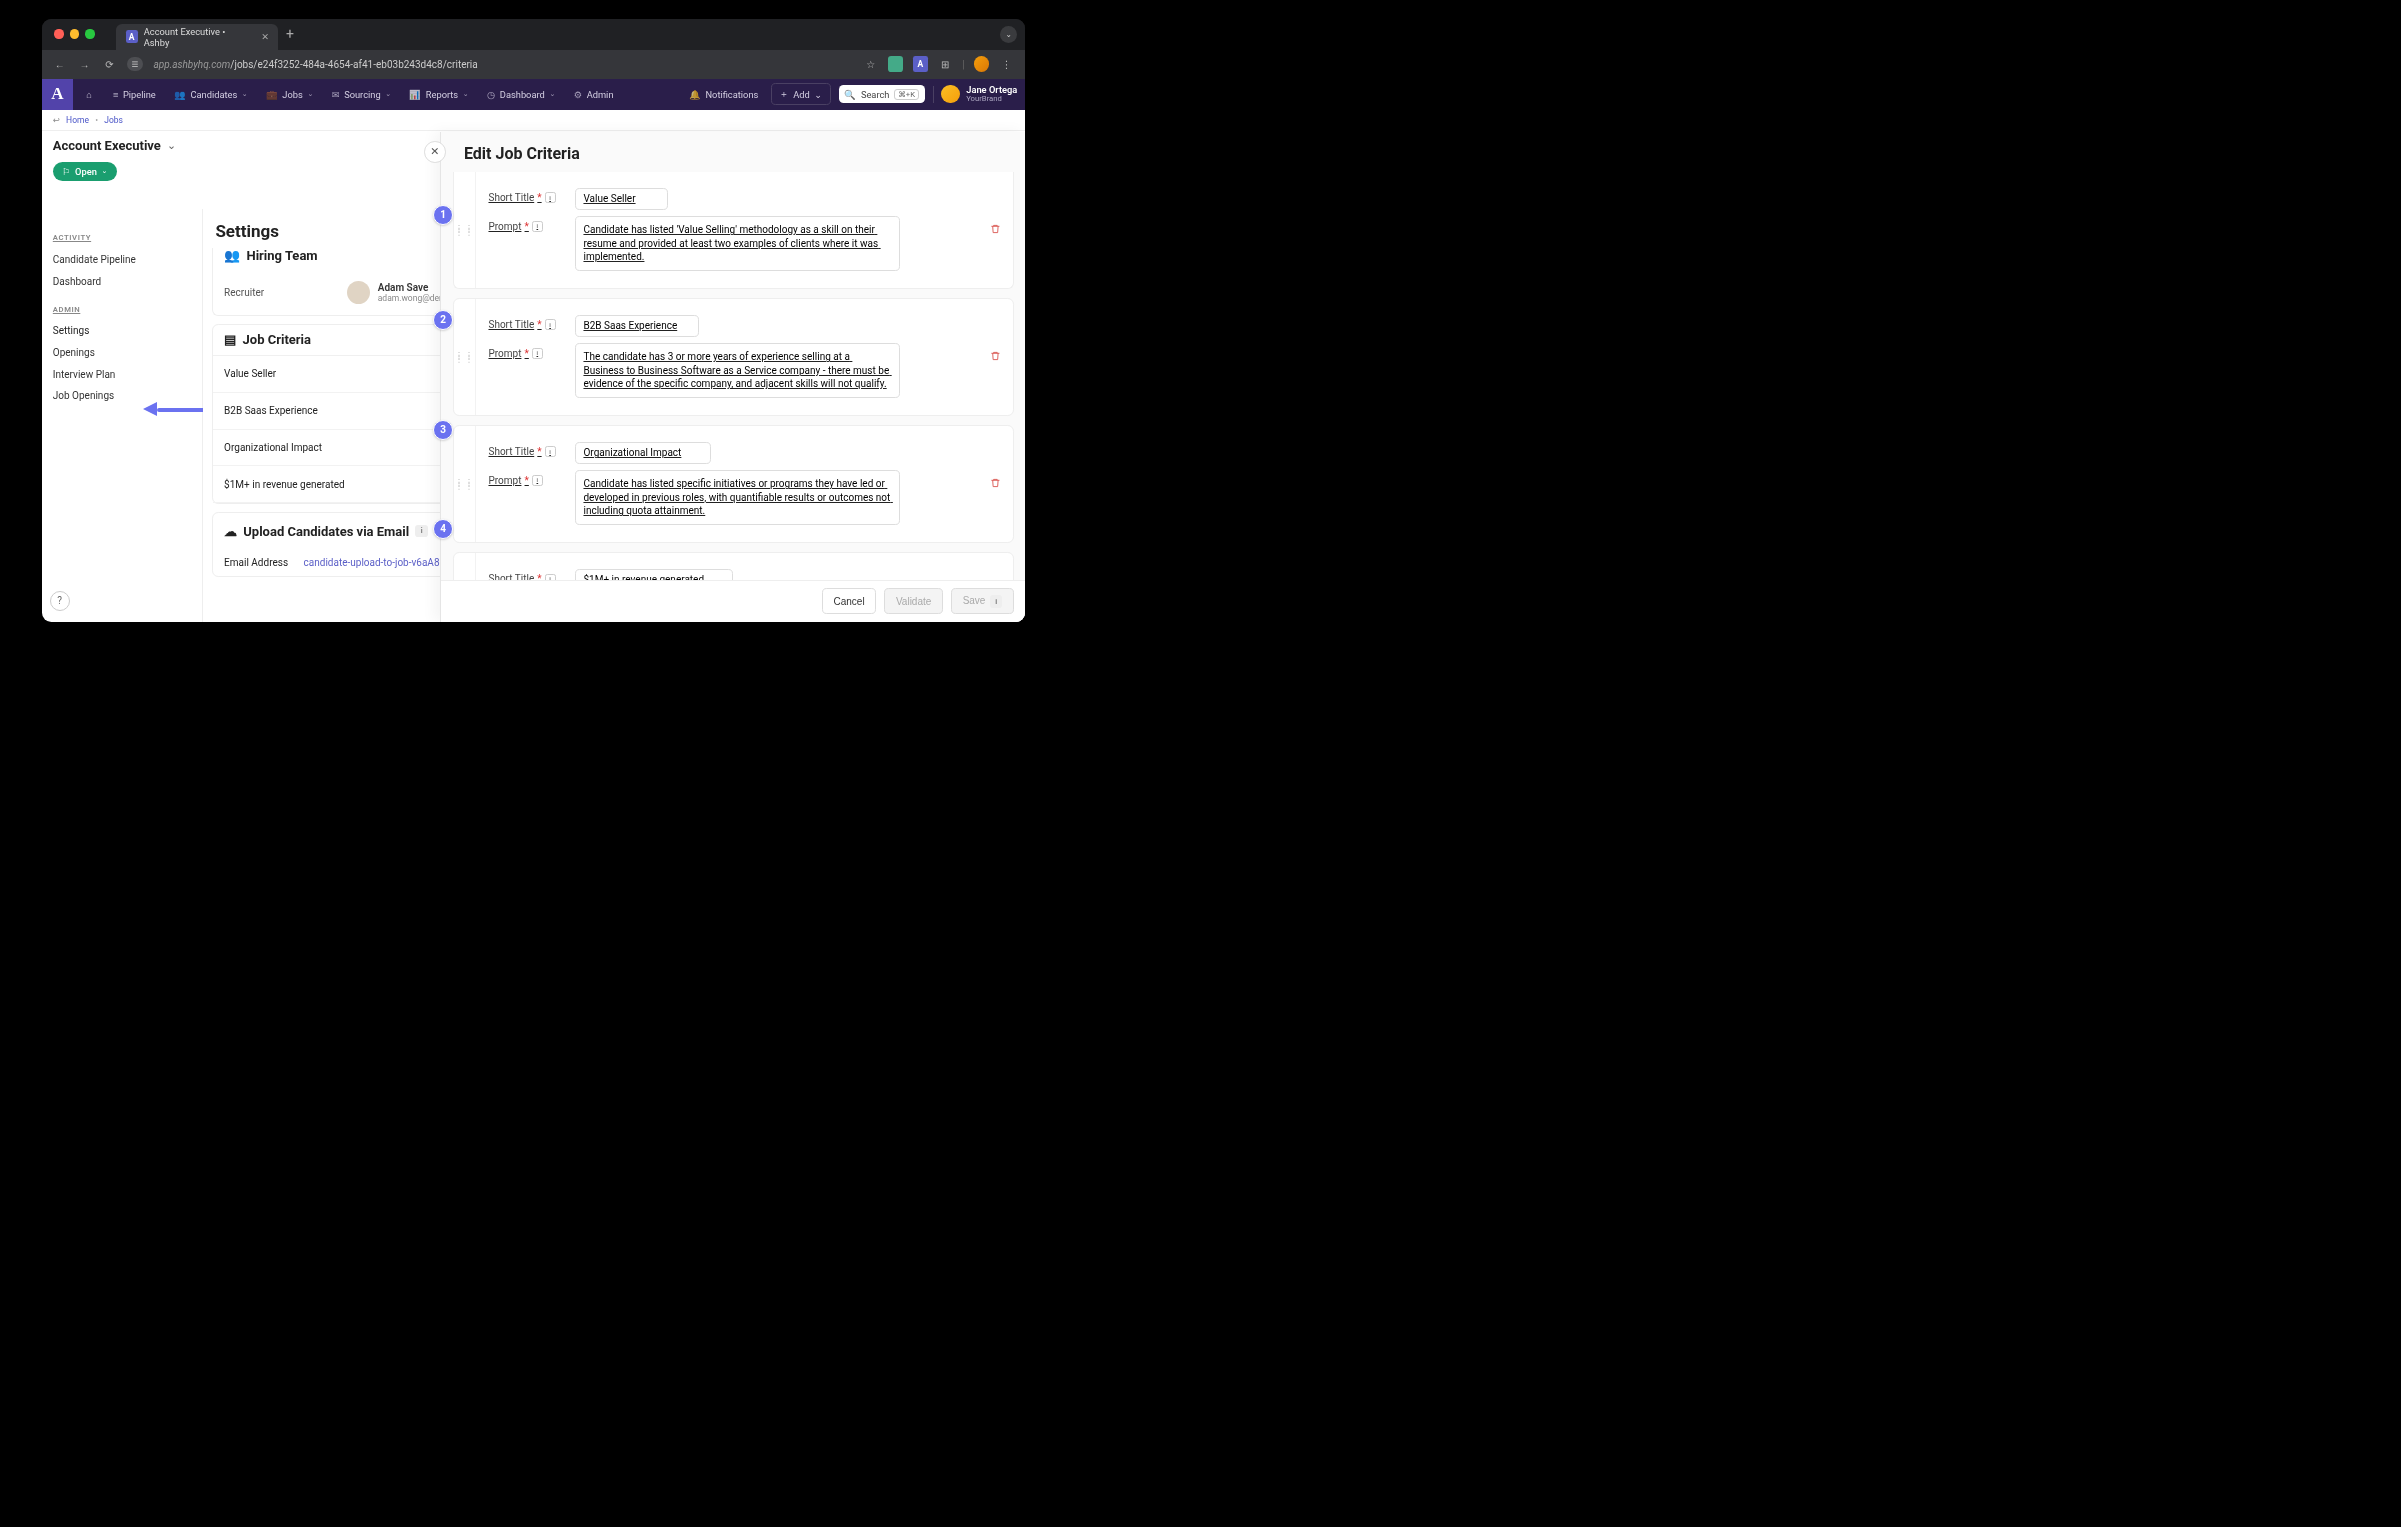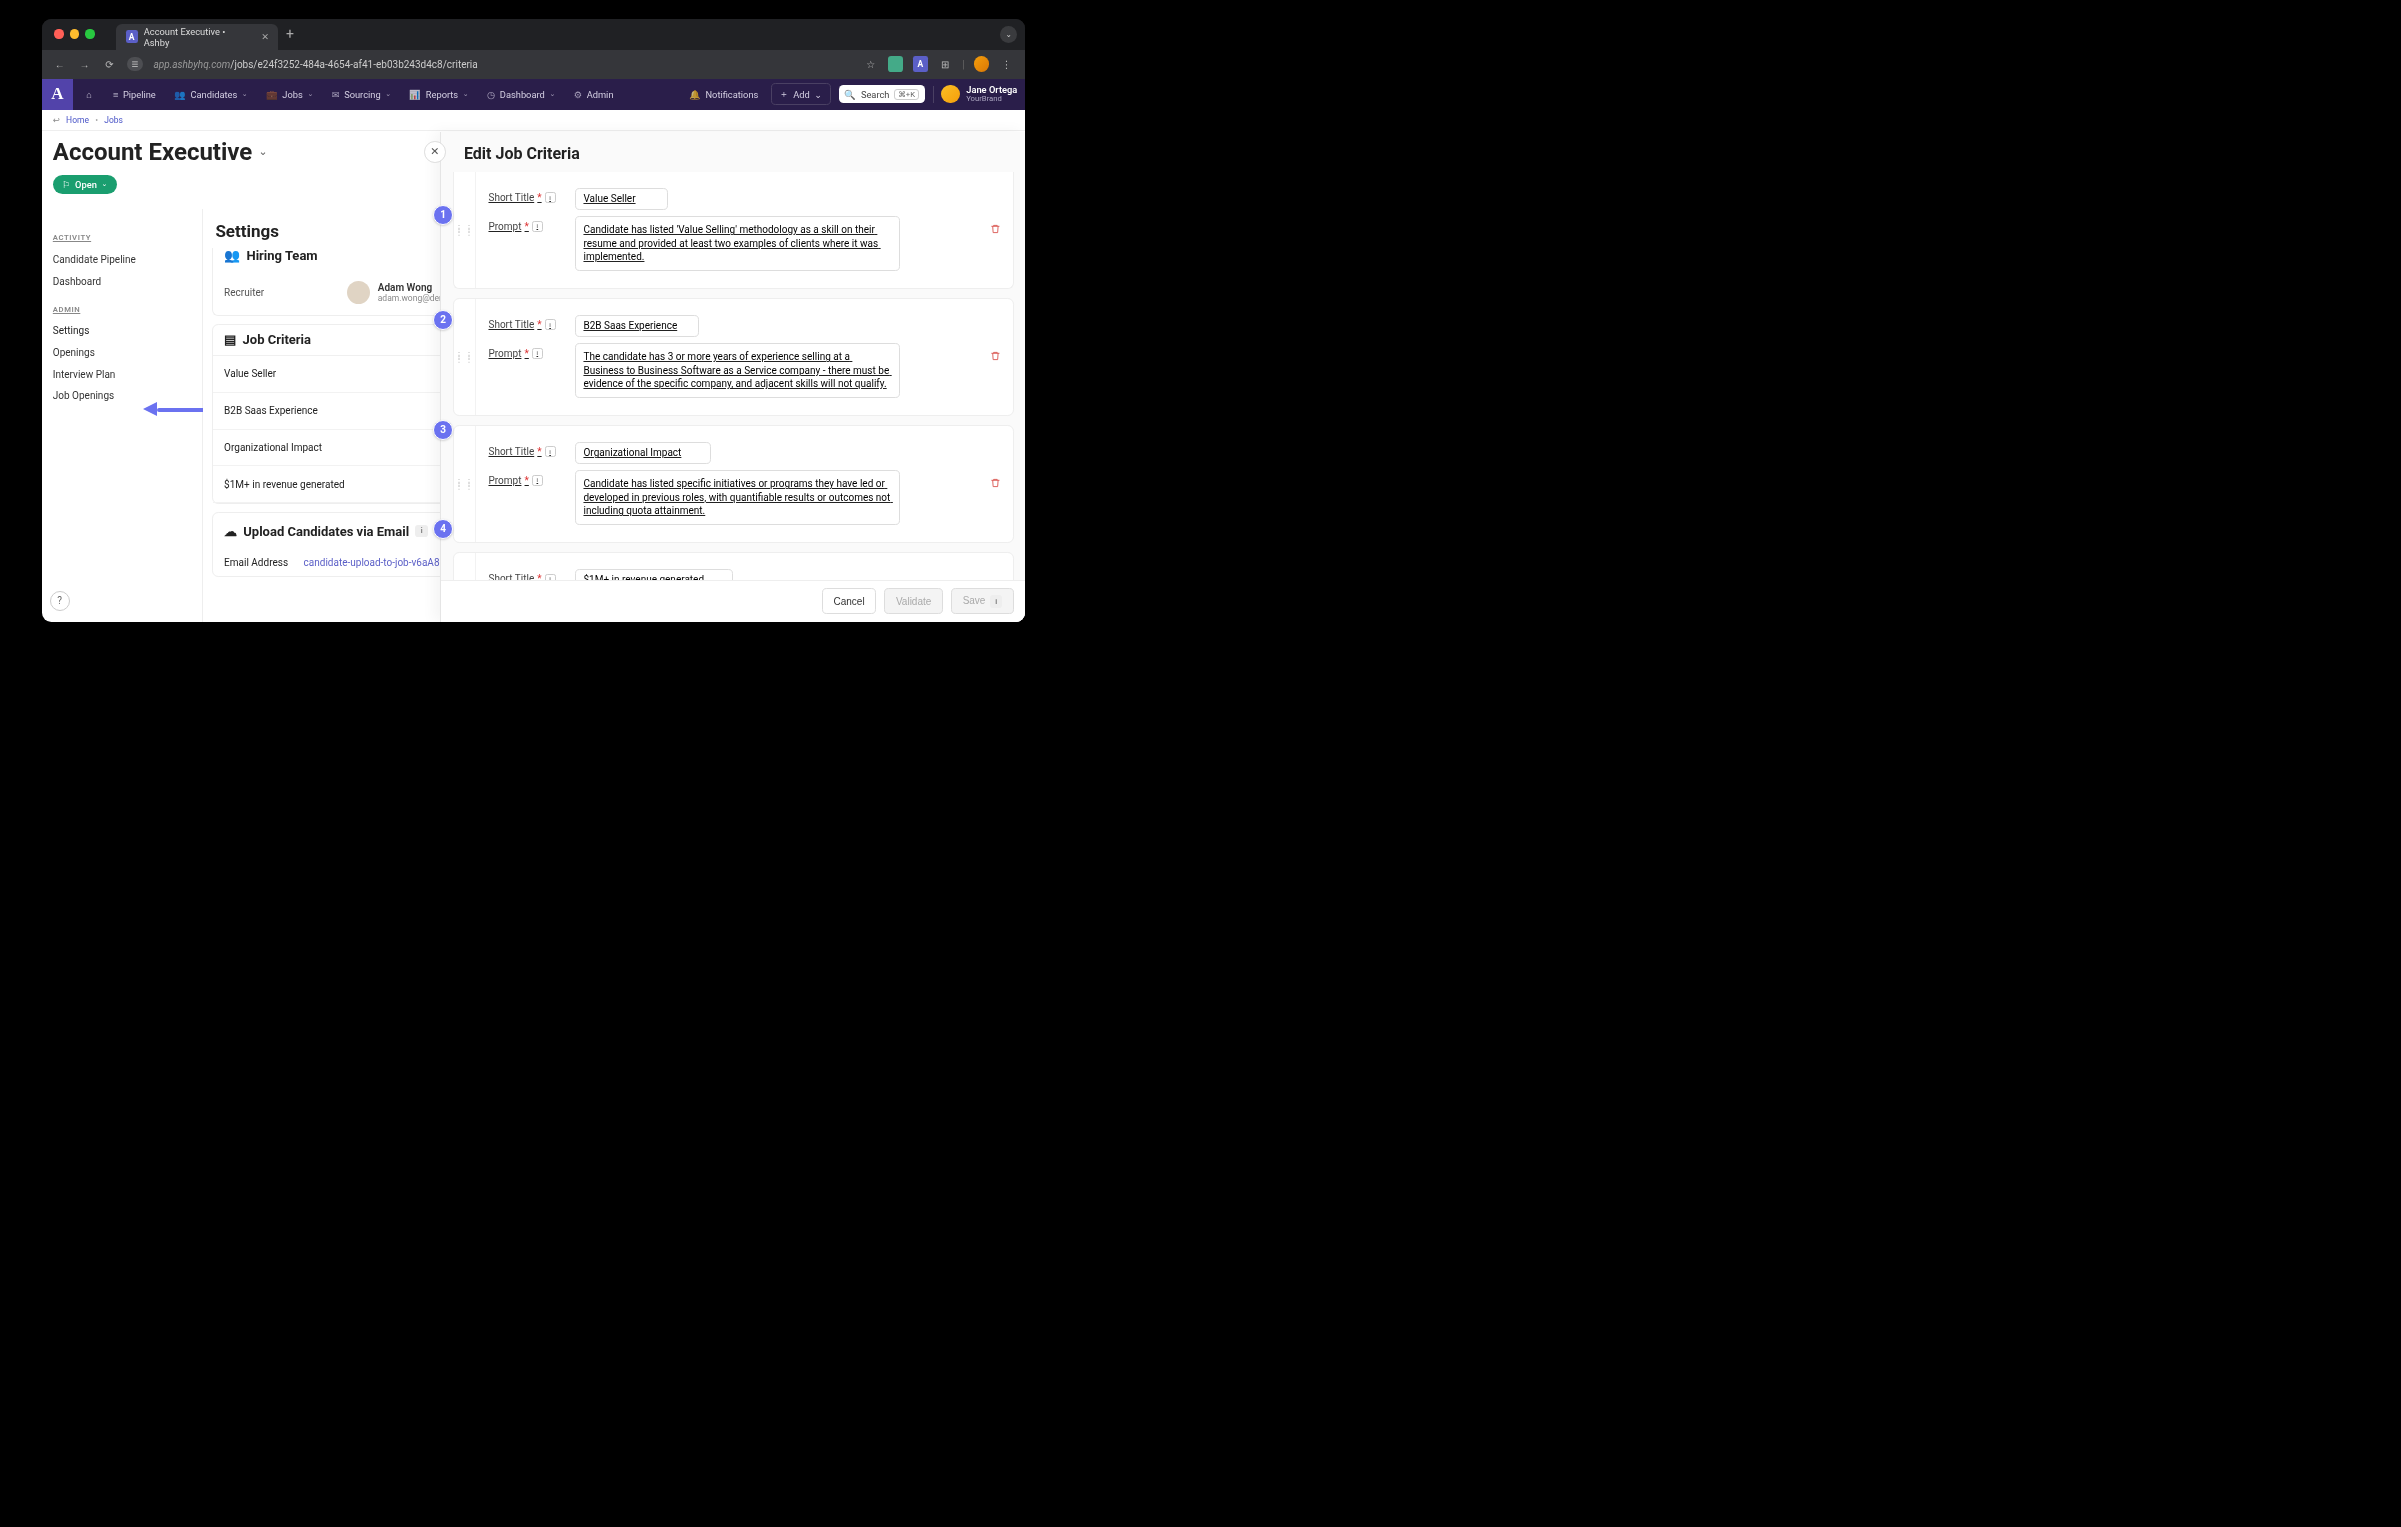--- a/index.html
+++ b/index.html
@@ -81,21 +81,21 @@
   .user-chip .uorg{color:#aba5c0;font-size:7.7px;}
 
   .breadcrumb{height:21.7px;border-bottom:0.8px solid #eee;display:flex;align-items:center;gap:6.2px;padding:0 10.8px;font-size:8.5px;color:#4a55c7;}
   .breadcrumb .sep{color:#aaa;}
   .breadcrumb .bico{color:#888;}
 
   .app-body{position:absolute;top:53px;left:0;right:0;bottom:0;}
 
   .page-head{position:absolute;left:10.8px;top:6.2px;}
   .page-title-row{display:flex;align-items:center;gap:6.2px;}
-  .page-title{font-size:24px;font-weight:700;}
+  .page-title{font-size:13px;font-weight:700;}
   .page-caret{font-size:10.8px;color:#666;}
   .status-pill{margin-top:9.3px;display:inline-flex;align-items:center;gap:4.6px;background:#1a9e6f;color:#fff;border-radius:10.8px;padding:3.9px 9.3px;font-size:9.3px;font-weight:500;}
   .status-pill .sp-caret{font-size:7px;}
 
   .left-rail{
     position:absolute; left:0; top:77px; width:161px; bottom:0; border-right:0.8px solid #eee;
     padding:12.4px 3.1px 0 10.8px;
   }
   .rail-section{font-size:7.7px;letter-spacing:0.6px;color:#888;margin:12.4px 0 6.2px 0;font-weight:600;text-decoration:underline;}
   .rail-link{display:block;padding:5.4px 0;font-size:10px;color:#333;}
@@ -320,21 +320,21 @@
           <div class="panel panel-cut-top">
             <div class="panel-hd" style="border-bottom:none;padding-top:0;">
                 <span>👥</span>
                 <span>Hiring Team</span>
               </div>
             <div class="panel-row">
               <span class="lbl">Recruiter</span>
               <div style="display:flex;align-items:center;gap:7.7px;margin-left:auto;">
                 <div class="av-sm"></div>
                 <div class="person">
-                  <div class="pname">Adam Wong</div>
+                  <div class="pname">Adam Save</div>
                   <div class="pemail">adam.wong@demo.ton</div>
                 </div>
               </div>
             </div>
           </div>
 
           <div class="panel">
             <div class="panel-hd">
                 <span>▤</span>
                 <span>Job Criteria</span>

